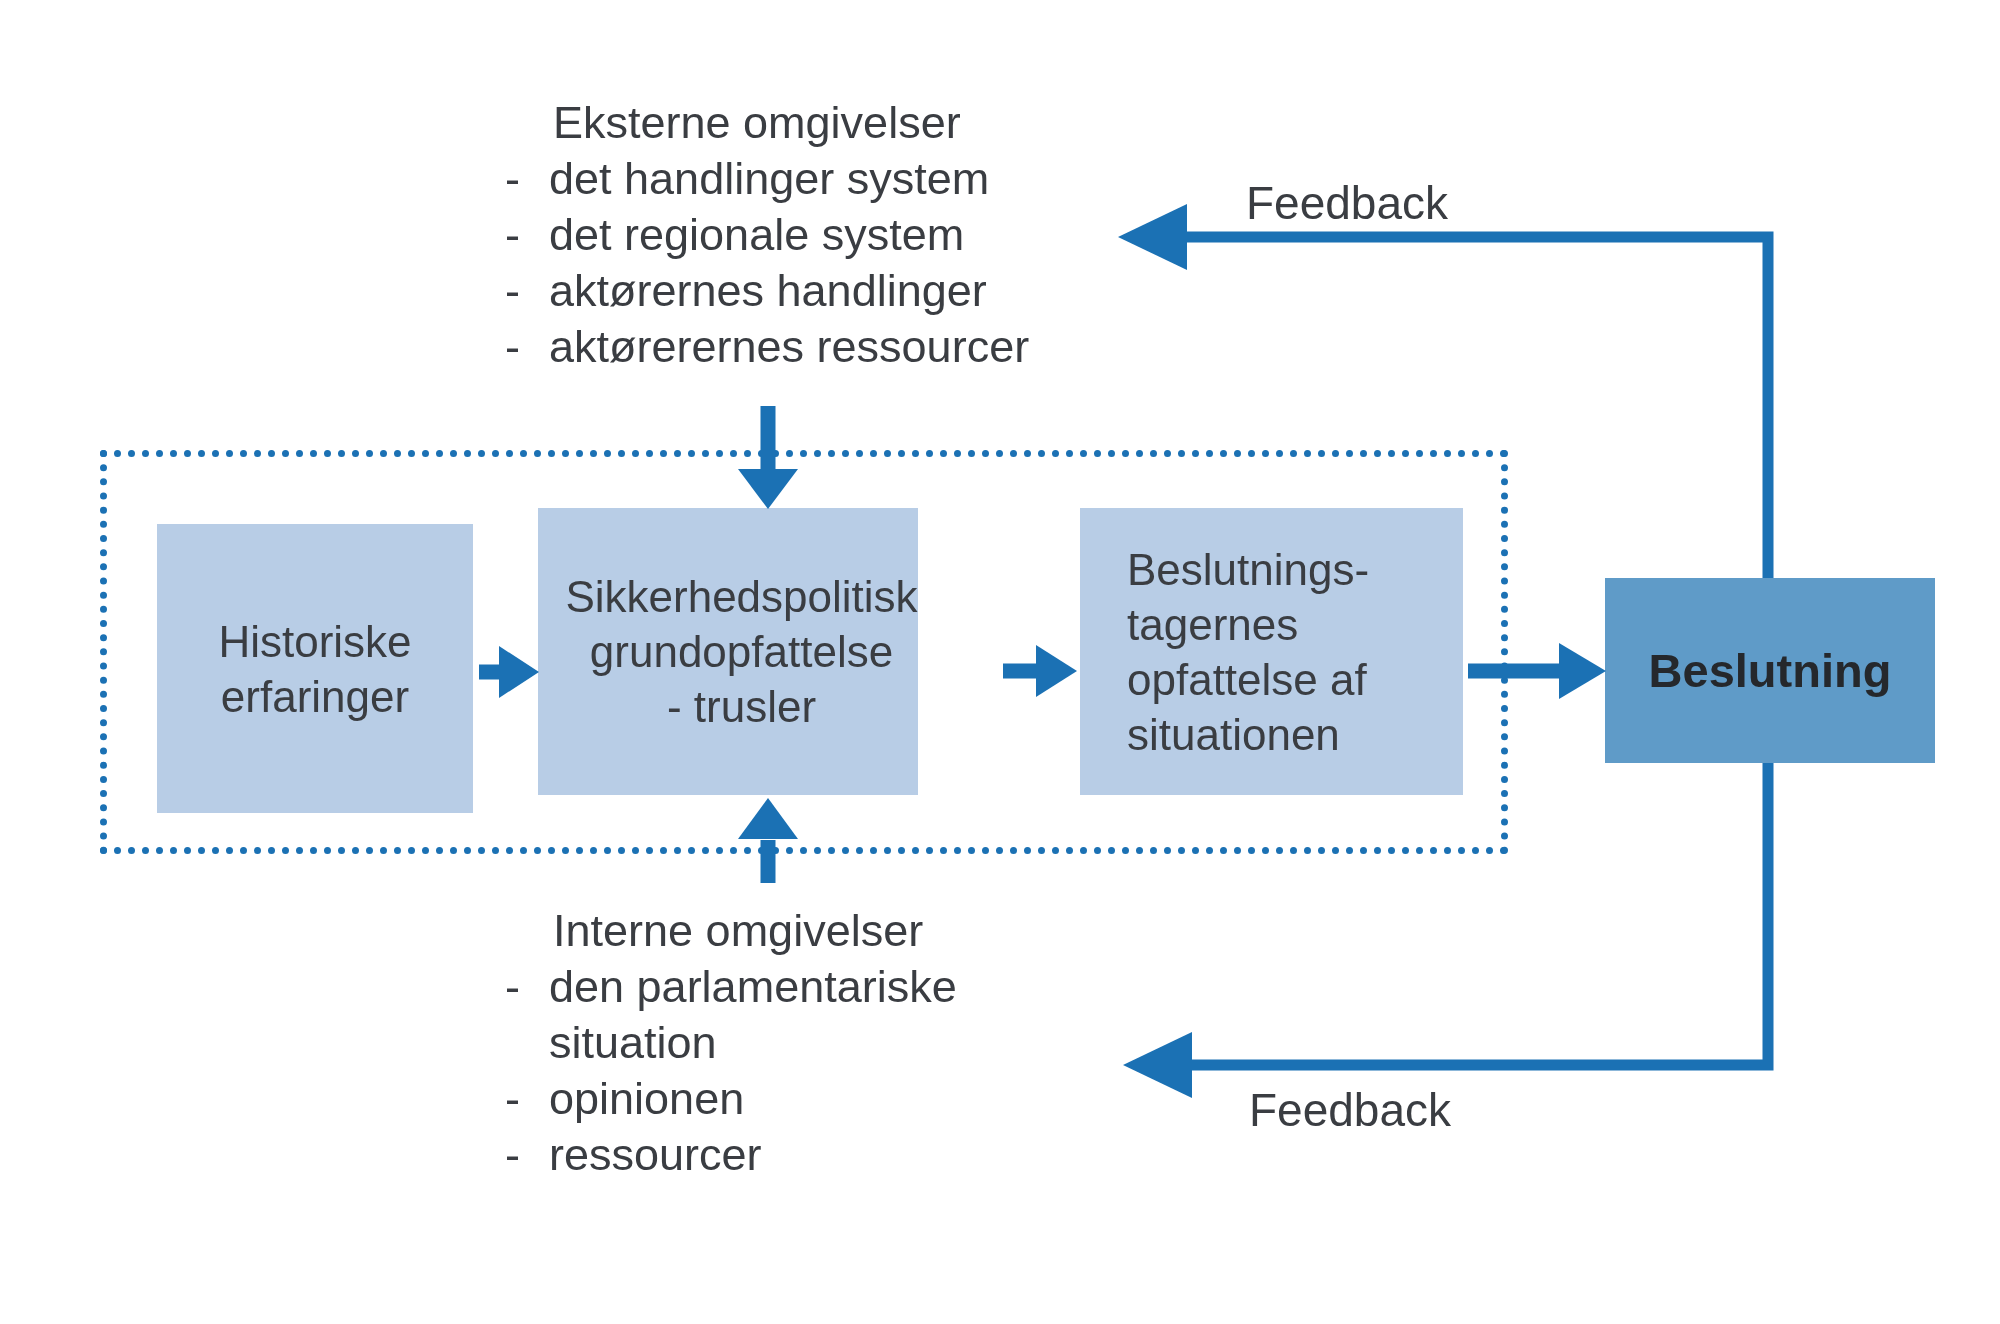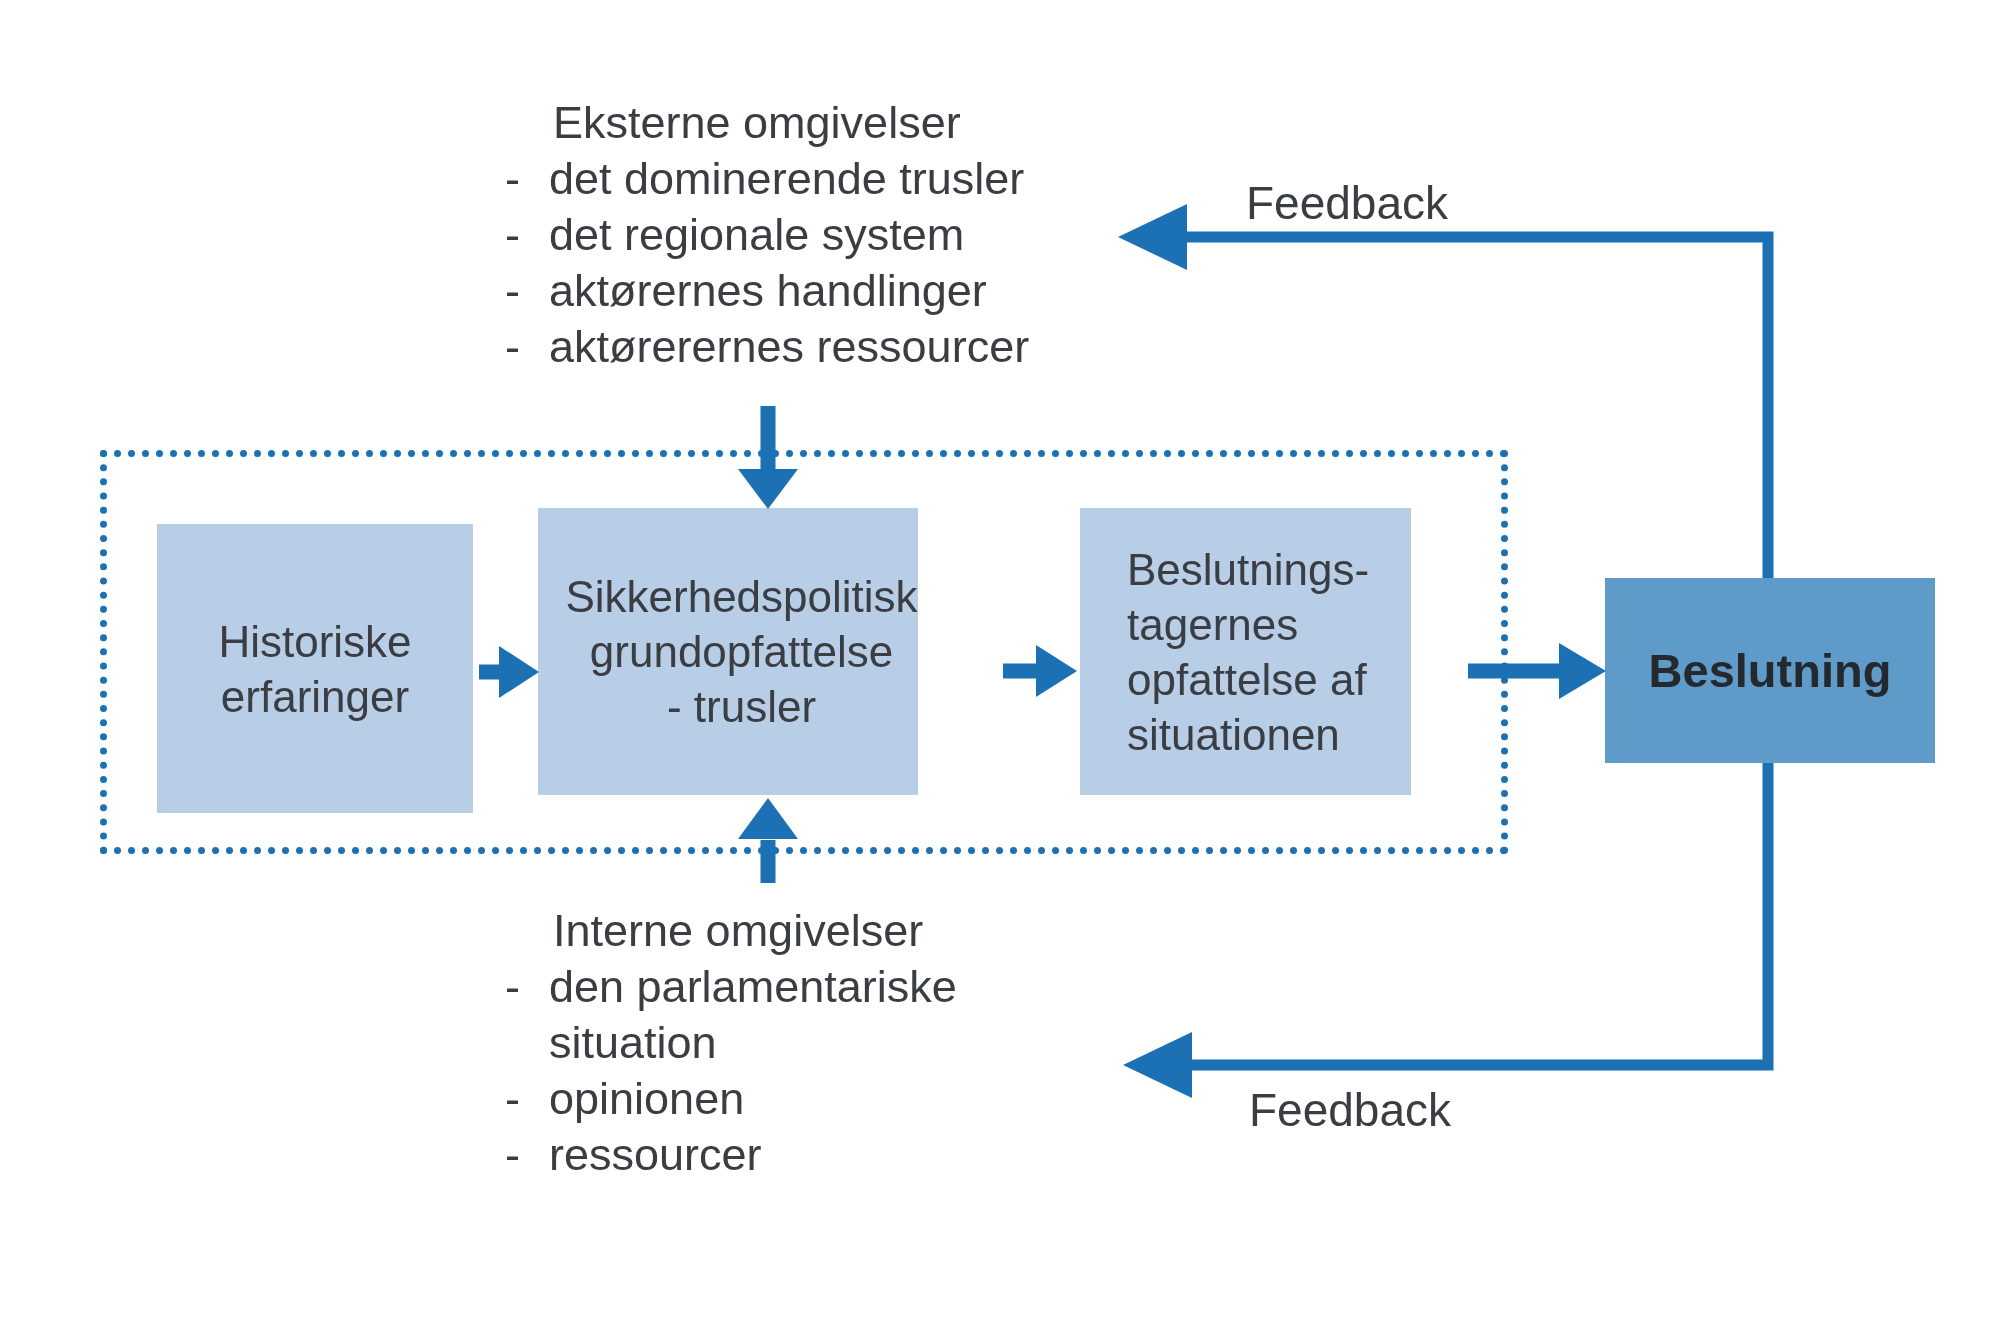--- a/index.html
+++ b/index.html
@@ -58,21 +58,21 @@
 </style>
 </head>
 <body>
 
 <div class="canvas">
 
   <div class="abs env-block" style="left:505px;top:95px;">
     <div class="env-title">Eksterne omgivelser</div>
     <div class="env-item">
       <span class="dash">-</span>
-      <span class="txt">det dominerende trusler</span>
+      <span class="txt">det handlinger system</span>
     </div>
     <div class="env-item">
       <span class="dash">-</span>
       <span class="txt">det regionale system</span>
     </div>
     <div class="env-item">
       <span class="dash">-</span>
       <span class="txt">aktørernes handlinger</span>
     </div>
     <div class="env-item">
@@ -106,21 +106,21 @@
     <div class="bline">Historiske</div>
     <div class="bline">erfaringer</div>
   </div>
 
   <div class="abs pbox z2" style="left:538px;top:508px;width:380px;height:287px;padding-left:27px;align-items:center;">
     <div class="bline">Sikkerhedspolitisk</div>
     <div class="bline">grundopfattelse</div>
     <div class="bline">- trusler</div>
   </div>
 
-  <div class="abs pbox z2" style="left:1080px;top:508px;width:331px;height:287px;padding-left:47px;">
+  <div class="abs pbox z2" style="left:1080px;top:508px;width:383px;height:287px;padding-left:47px;">
     <div class="bline">Beslutnings-</div>
     <div class="bline">tagernes</div>
     <div class="bline">opfattelse af</div>
     <div class="bline">situationen</div>
   </div>
 
   <div class="abs decision-box z3" style="left:1605px;top:578px;width:330px;height:185px;">
     <span>Beslutning</span>
   </div>
 

